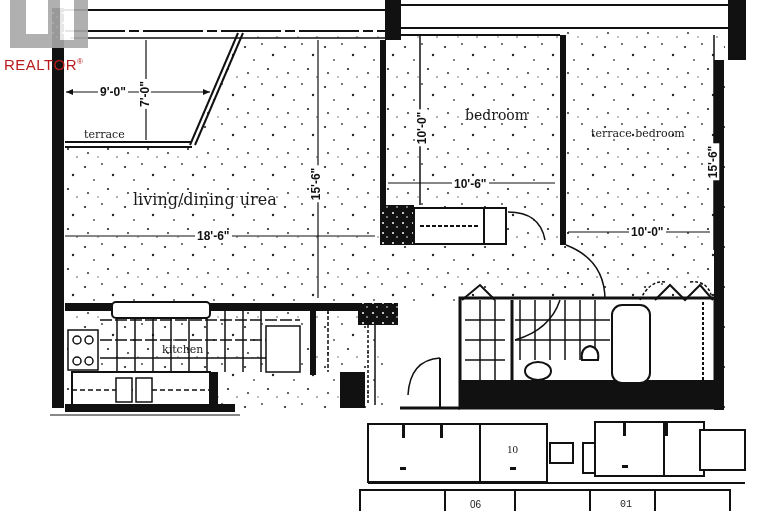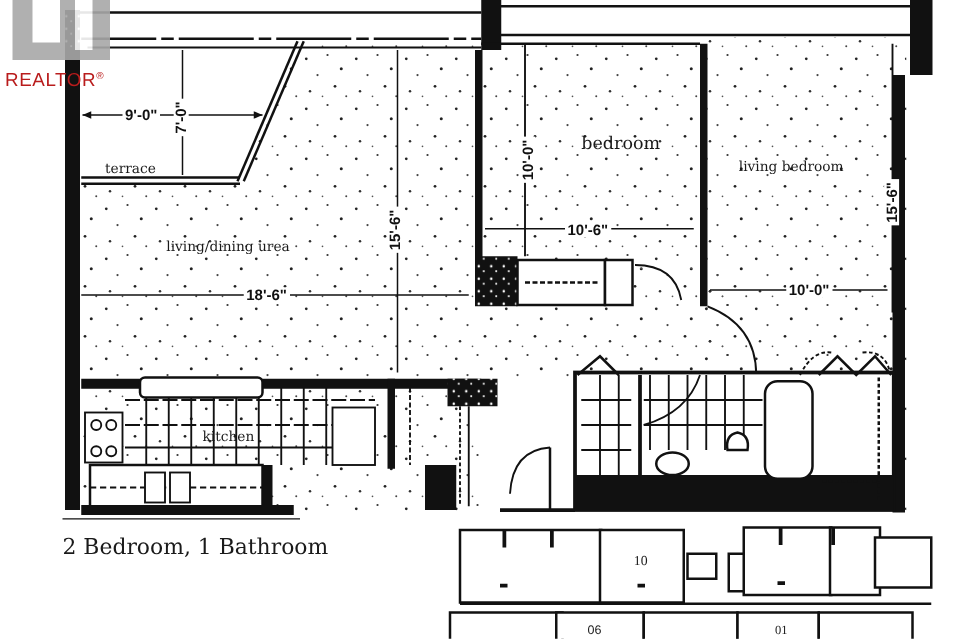--- a/index.html
+++ b/index.html
@@ -175,40 +175,39 @@
       <rect x="440" y="424" width="3" height="14"></rect>
       <rect x="623" y="422" width="3" height="14"></rect>
       <rect x="665" y="422" width="3" height="14"></rect>
       <rect x="400" y="467" width="6" height="3"></rect>
       <rect x="510" y="467" width="6" height="3"></rect>
       <rect x="622" y="465" width="6" height="3"></rect>
     </g>
   </svg>
 
   <span class="label" style="left:84px; top:115px; font-size:11px;margin-top:14px;">terrace</span>
-  <span class="label" style="left:133px; top:192px; font-size:11px;">living/dining urea</span>
+  <span class="label" style="left:133px; top:192px; font-size:16px;">living/dining urea</span>
   <span class="label" style="left:465px; top:108px; font-size:14px;">bedroom</span>
-  <span class="label" style="left:591px; top:128px; font-size:11px;">living bedroom</span>
+  <span class="label" style="left:591px; top:128px; font-size:11px;">terrace bedroom</span>
   <span class="label" style="left:162px; top:344px; font-size:11px;">kitchen</span>
 
   <span class="dim" style="left:98px; top:86px;">9'-0"</span>
   <span class="dim vert" style="left:130px; top:88px;">7'-0"</span>
   <span class="dim" style="left:195px; top:230px;">18'-6"</span>
   <span class="dim vert" style="left:298px; top:178px;">15'-6"</span>
   <span class="dim vert" style="left:404px; top:122px;">10'-0"</span>
   <span class="dim" style="left:452px; top:178px;">10'-6"</span>
   <span class="dim" style="left:629px; top:226px;">10'-0"</span>
   <span class="dim vert" style="left:695px; top:156px;">15'-6"</span>
 
   <span class="label" style="left:507px; top:444px; font-size:11px; font-family:Liberation Serif, serif;">10</span>
   <span class="label" style="left:470px; top:500px; font-size:10px; font-family:'Liberation Sans', sans-serif;">06</span>
-  <span class="label" style="left:620px; top:500px; font-size:10px; font-family:Liberation Serif, serif;text-align:right;">01</span>
+  <span class="label" style="left:620px; top:500px; font-size:10px; font-family:Liberation Mono, monospace;text-align:right;">01</span>
 
   <div class="caption">
-    <div>2 Bedroom, 1 Bathroom</div>
   </div>
 
   <div class="watermark">
     <div class="wm-logo">
       <div class="wm-logo-inner"></div>
       <div class="wm-logo-inner2"></div>
     </div>
     <div class="wm-text"><span>REALTOR</span><sup>®</sup></div>
   </div>
 

